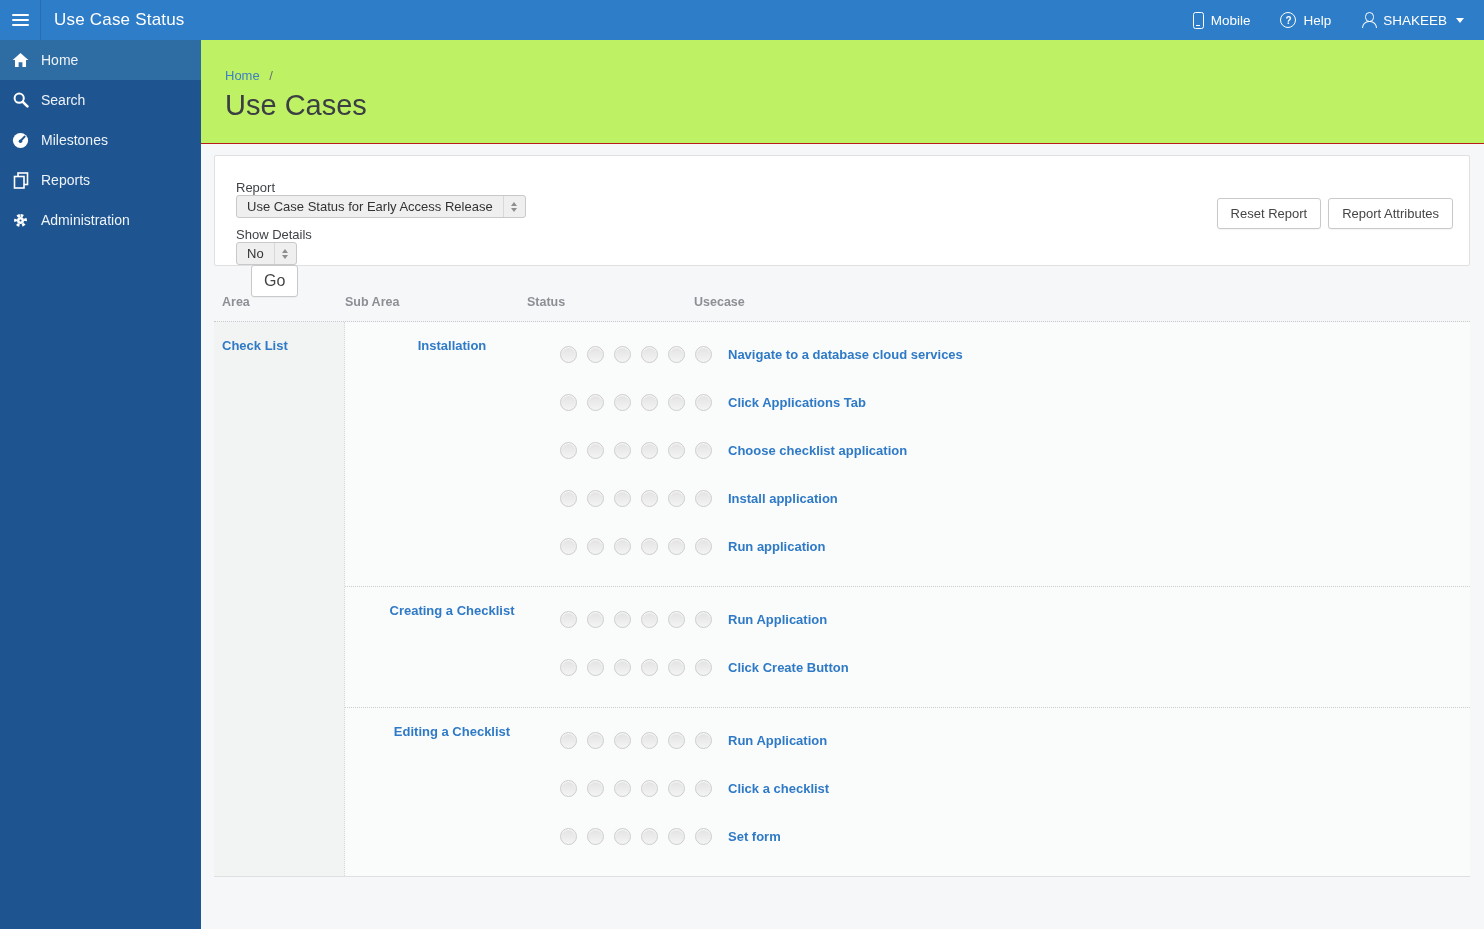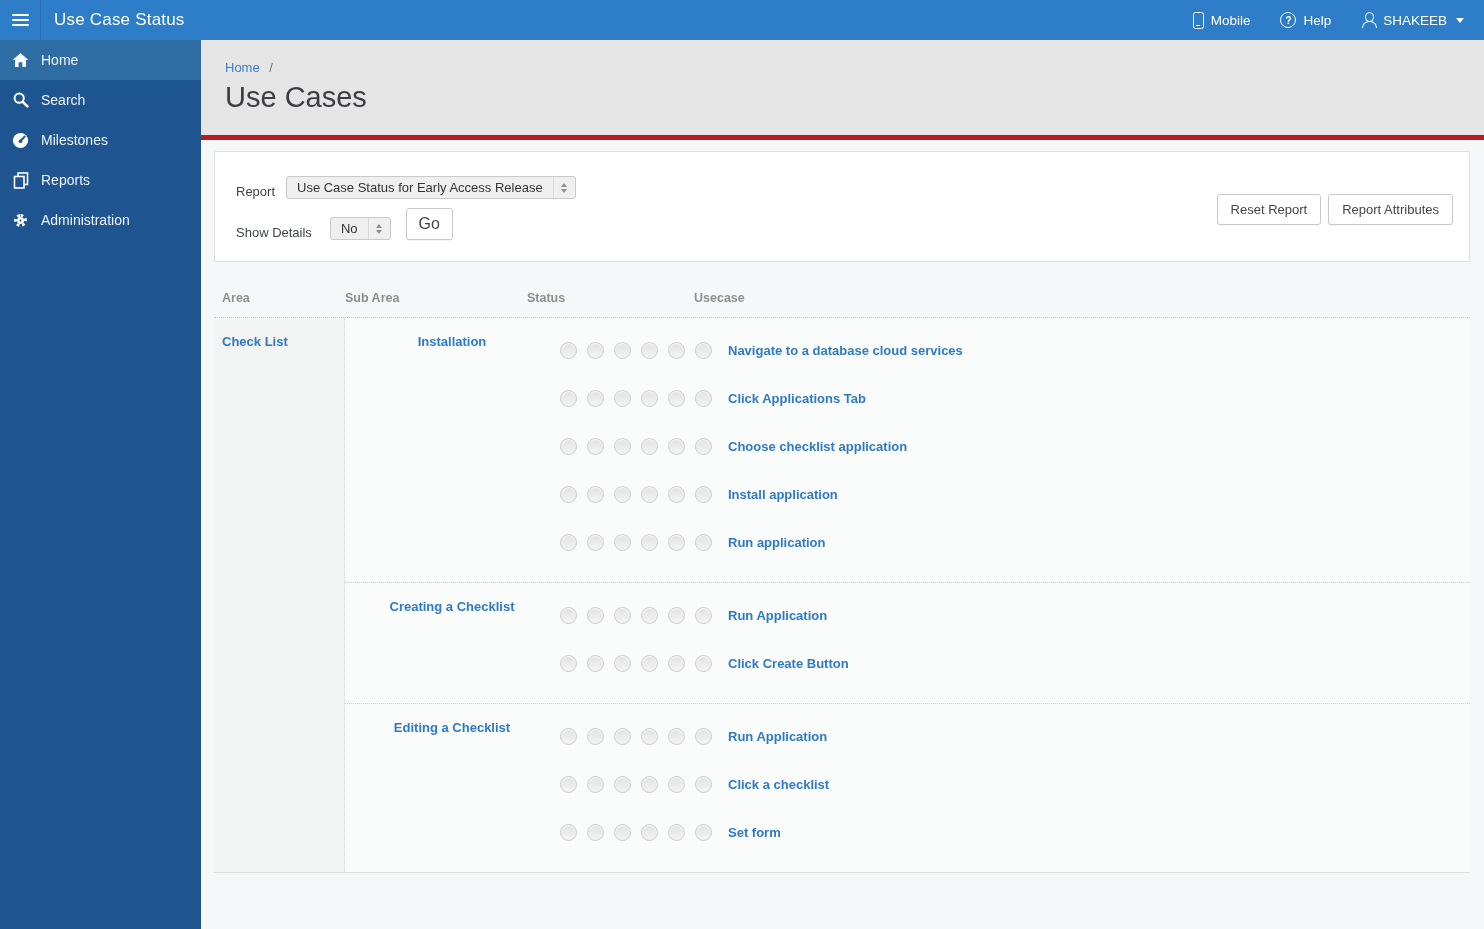--- a/index.html
+++ b/index.html
@@ -37,33 +37,33 @@
     background:#1e5591; z-index:15; }
   .side-item { height:40px; display:flex; align-items:center; cursor:pointer;
     color:#eef3f8; font-size:14px; }
   .side-item.active { background:#2e6da4; }
   .side-icon { width:41px; display:flex; align-items:center; justify-content:center; }
   .icon-gear { width:13px; height:13px; border:3px dotted #fff; border-radius:50%;
     box-shadow:inset 0 0 0 2.5px #fff; }
 
   
   .main { margin-left:201px; height:100%; padding-top:40px; }
-  .title-region { background:#e5e5e5; border-bottom:5px solid #b91c1c;
-    padding:20px 24px 24px 24px; }
+  .title-region { background:#bef264; border-bottom:1px solid #b91c1c;
+    padding:28px 24px 24px 24px; }
   .breadcrumb { font-size:13px; margin-bottom:8px; }
   .breadcrumb a { color:#3d7fc4; text-decoration:none; cursor:pointer; }
   .breadcrumb .sep { color:#6b7075; margin-left:6px; }
   .page-title { font-size:29px; font-weight:400; color:#3b3e42; line-height:28px; }
 
   .body-region { padding:11px 14px 0 13px; }
 
   
   .card { position:relative; background:#fff; border:1px solid #e0e0e0; border-radius:2px;
     padding:24px 20px 16px 21px; height:111px; }
-  .form-row { display:flex; align-items:flex-end; }
+  .form-row { display:flex; align-items:flex-start;flex-direction:column; }
   .form-row + .form-row { margin-top:9px; }
   .flabel { font-size:13px; color:#3f4347; }
   .flabel.report { width:50px; }
   .flabel.details { margin-right:18px; }
   .selectbox { display:inline-flex; align-items:stretch; background:#efefef;
     border:1px solid #c9c9c9; border-radius:3px; cursor:pointer; height:23px; }
   .sel-text { font-size:13px; color:#333; padding:3px 10px 0 10px; }
   .sel-arrows { display:flex; flex-direction:column; align-items:center; justify-content:center;
     gap:2px; width:22px; border-left:1px solid #d8d8d8; }
   .sel-arrows i { display:block; width:0; height:0;

